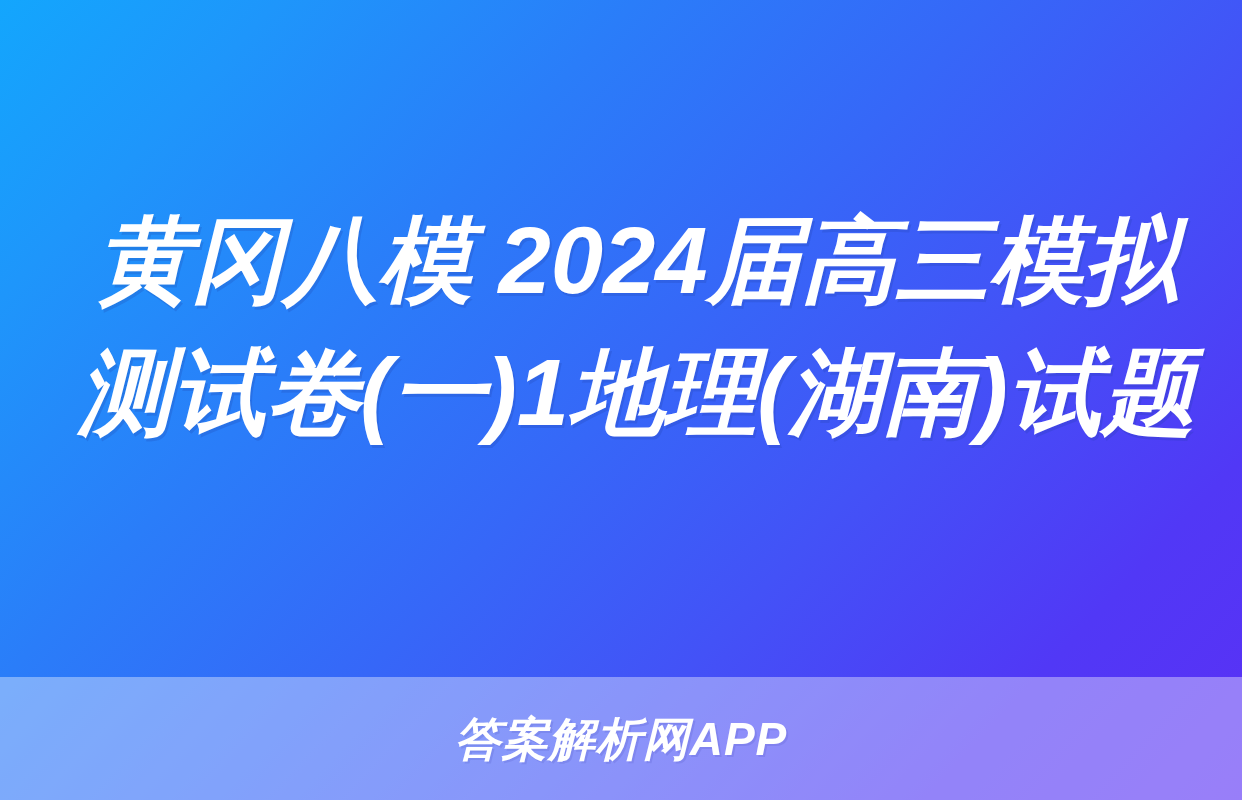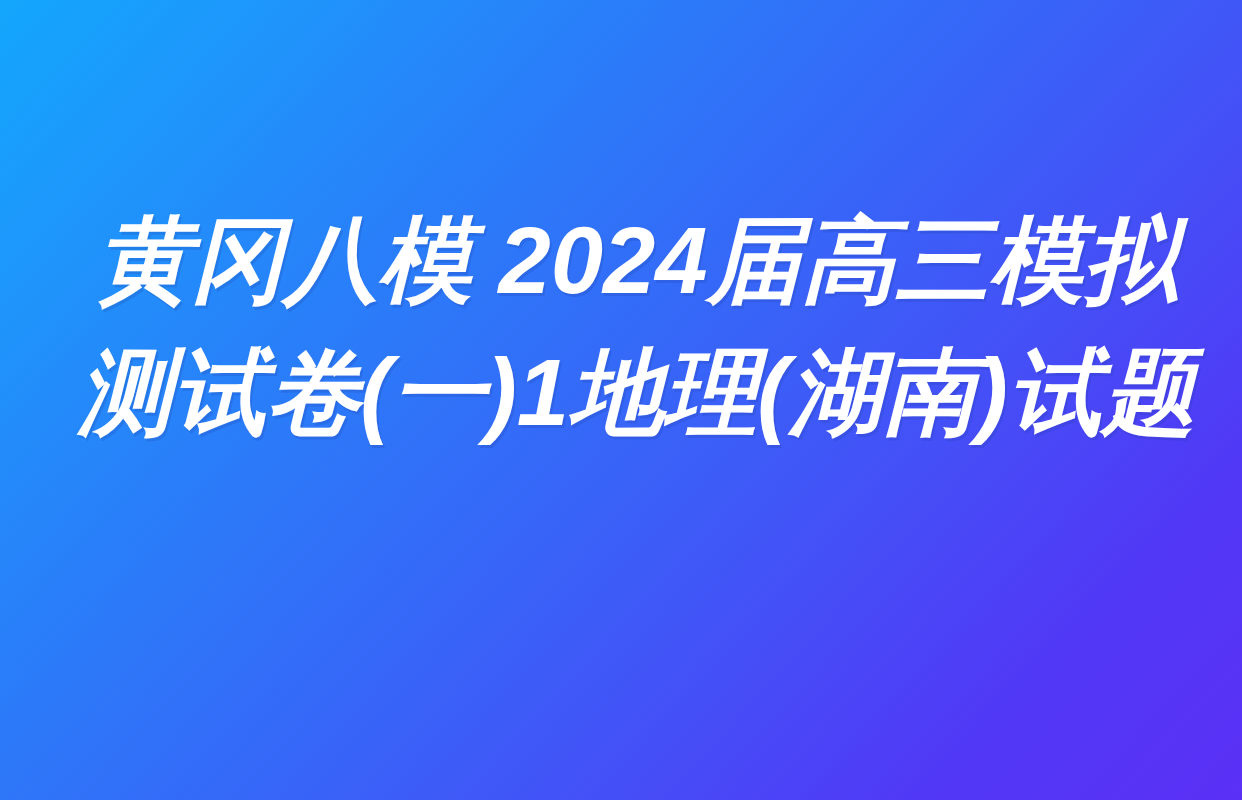--- a/index.html
+++ b/index.html
@@ -86,14 +86,17 @@
 </style>
 </head>
 <body>
 
 <div class="card">
 
   <div class="title-area">
     <h1 class="title-text">黄冈八模 2024届高三模拟测试卷(一)1地理(湖南)试题</h1>
   </div>
 
+  <div class="footer-band">
+    <p class="watermark">答案解析网APP</p>
+  </div>
 
 </div>
 
 </body></html>

